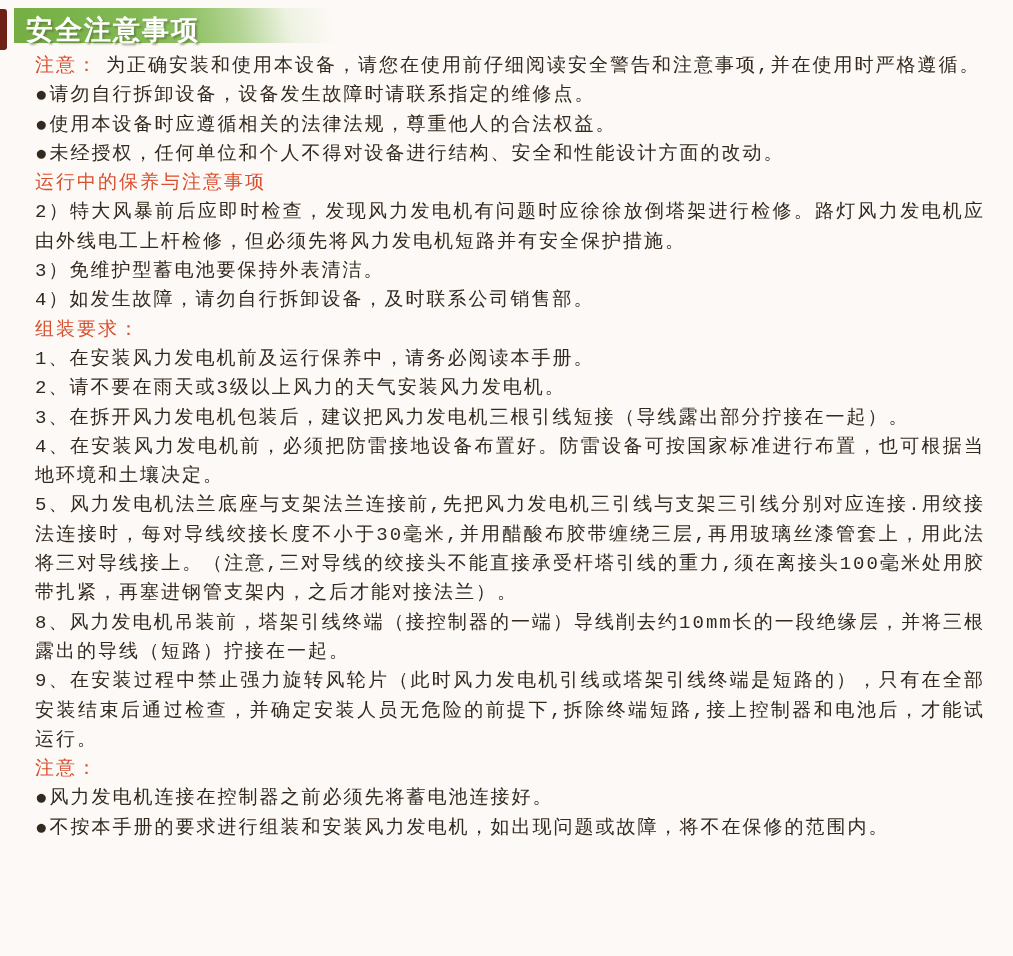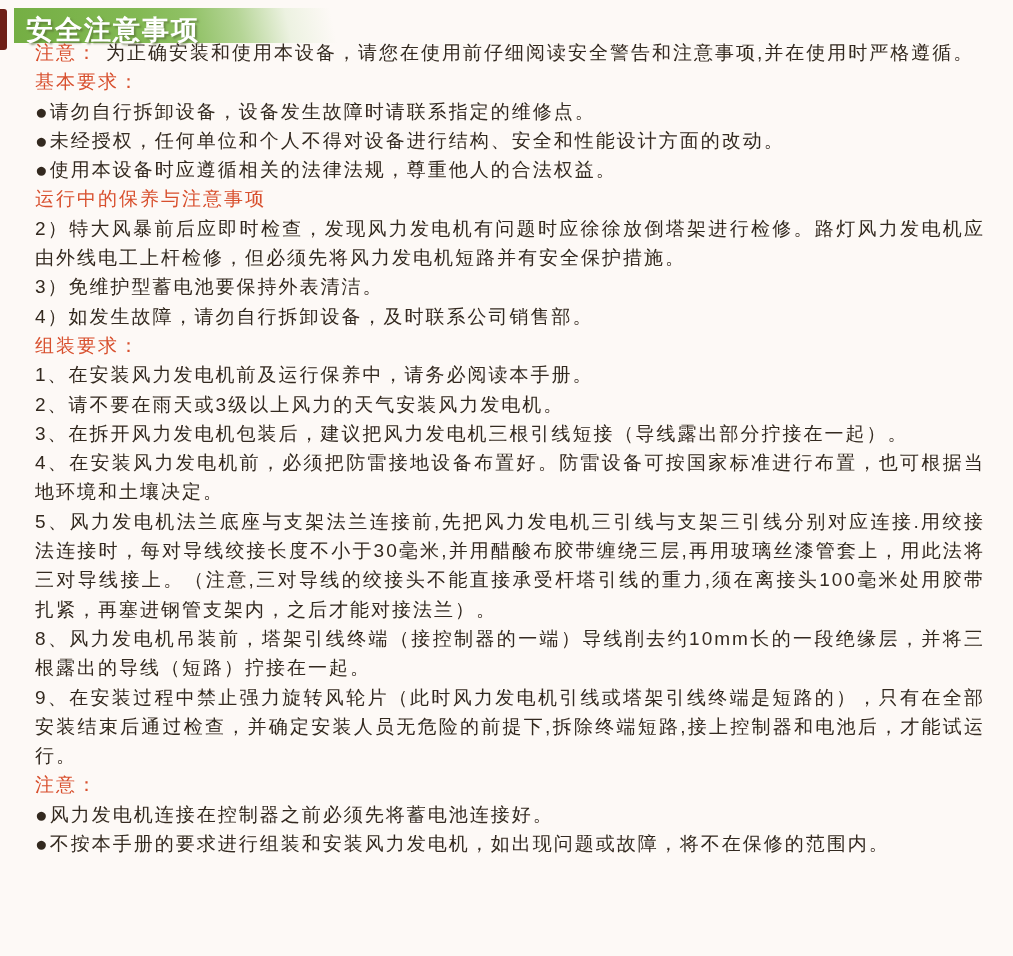--- a/index.html
+++ b/index.html
@@ -25,25 +25,26 @@
     display:inline-block;
     margin:4px 0 0 12px;
     color:#FFFFFF;
     font-size:27px;
     font-weight:bold;
     letter-spacing:2px;
     text-shadow:2px 2px 2px rgba(80,100,50,0.55);
     white-space:nowrap;
   }
   .content{
-    position:absolute;left:35px;top:38px;width:950px;
+    position:absolute;left:35px;top:52px;width:950px;
     font-size:19px;
     line-height:29.3px;
     letter-spacing:2px;
     text-align:justify;
+    font-family:Liberation Mono, monospace;
   }
   .content p{margin:0;}
   .red{color:#D8502E;}
   .note-label{margin-right:8px;}
   .dot{
     display:inline-block;
     font-size:21px;
     margin-right:2px;
     letter-spacing:0;
     vertical-align:-1px;
@@ -55,25 +56,24 @@
 <div class="corner-strip"></div>
 
 <div class="banner">
   <span class="banner-title">安全注意事项</span>
 </div>
 
 <div class="content">
 
   <p><span class="red note-label">注意：</span><span>为正确安装和使用本设备，请您在使用前仔细阅读安全警告和注意事项,并在使用时严格遵循。</span></p>
 
-  <p class="red">基本要求：</p>
 
   <p><span class="dot">●</span><span>请勿自行拆卸设备，设备发生故障时请联系指定的维修点。</span></p>
+  <p><span class="dot">●</span><span>使用本设备时应遵循相关的法律法规，尊重他人的合法权益。</span></p>
   <p><span class="dot">●</span><span>未经授权，任何单位和个人不得对设备进行结构、安全和性能设计方面的改动。</span></p>
-  <p><span class="dot">●</span><span>使用本设备时应遵循相关的法律法规，尊重他人的合法权益。</span></p>
 
   <p class="red">运行中的保养与注意事项</p>
 
   <p>2）特大风暴前后应即时检查，发现风力发电机有问题时应徐徐放倒塔架进行检修。路灯风力发电机应由外线电工上杆检修，但必须先将风力发电机短路并有安全保护措施。</p>
   <p>3）免维护型蓄电池要保持外表清洁。</p>
   <p>4）如发生故障，请勿自行拆卸设备，及时联系公司销售部。</p>
 
   <p class="red">组装要求：</p>
 
   <p>1、在安装风力发电机前及运行保养中，请务必阅读本手册。</p>

